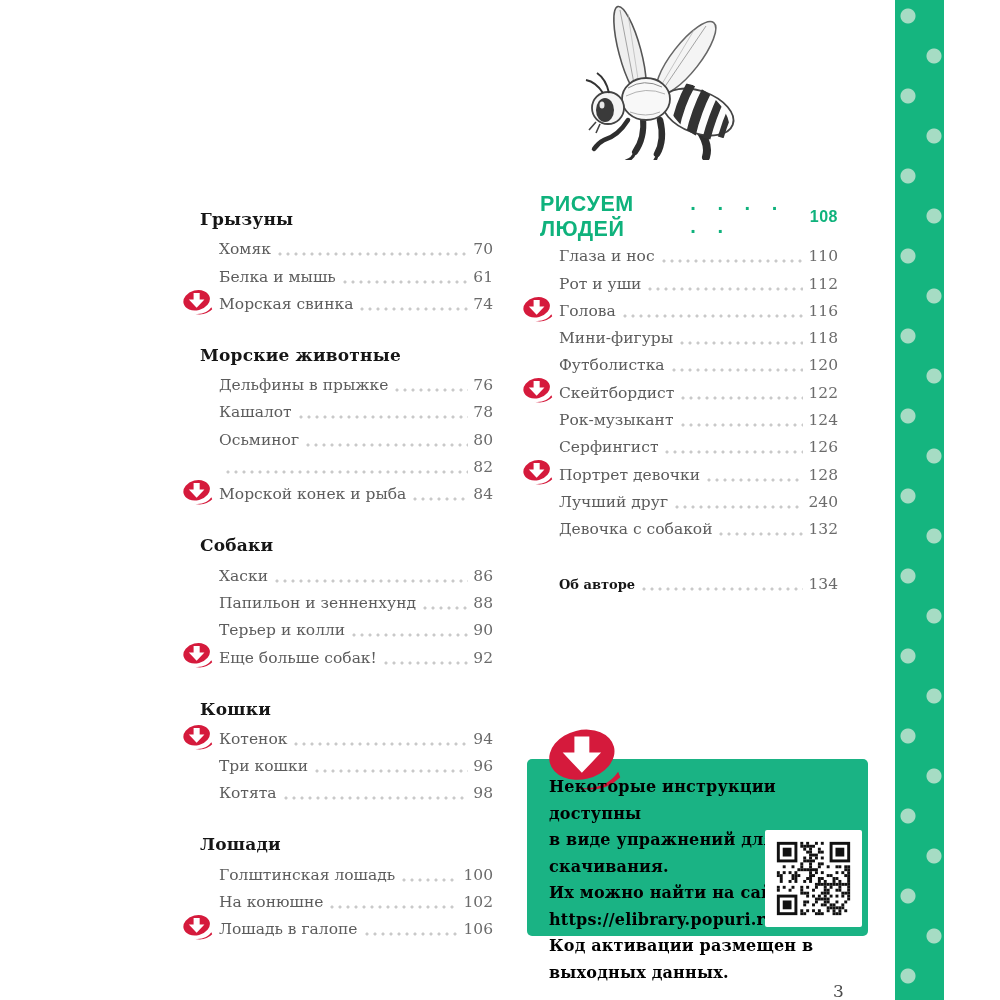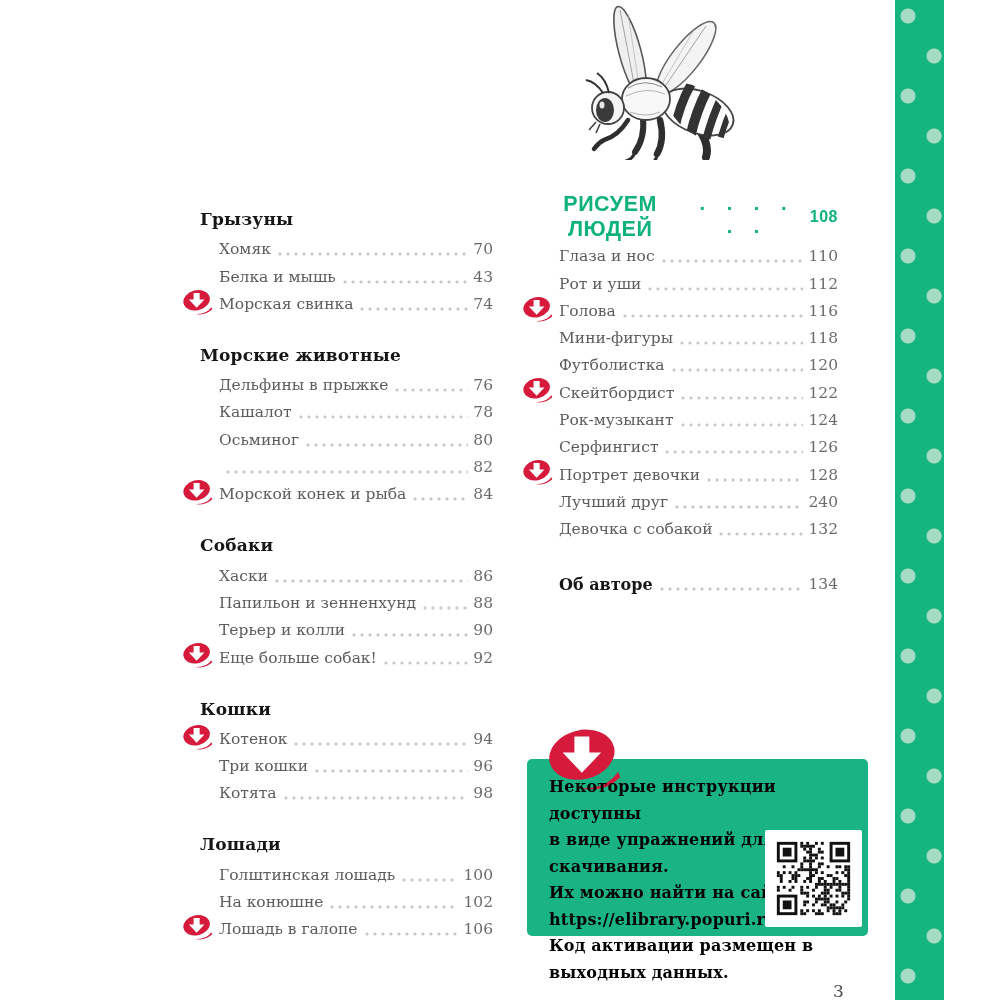--- a/index.html
+++ b/index.html
@@ -47,27 +47,27 @@
     background-position:left 0 bottom 4px;
     background-size:8px 4px;}
   .toc-row .num{line-height:21px;color:var(--num);}
 
   .dl{position:absolute;left:-38px;top:1px;width:33px;height:26px;}
   .dl svg{width:100%;height:100%;display:block;}
 
   
   .main-title-row{display:flex;align-items:center;height:32px;margin-bottom:7px;
     font-family:"Liberation Sans",sans-serif;font-weight:bold;
-    font-size:21.5px;color:var(--green);letter-spacing:.5px;text-align:center;}
+    font-size:21.5px;color:var(--green);letter-spacing:.5px;}
   .main-title-row .tleader{margin:0 6px 4px 10px;letter-spacing:8px;font-size:20px;}
   .main-title-row .tpage{font-size:16px;}
 
   
   .about-row{margin-top:27px;}
-  .about-row .label{font-weight:bold;color:var(--ink);font-size:16px;}
+  .about-row .label{font-weight:bold;color:var(--ink);font-size:13px;}
 
   
   .info-box{position:absolute;left:527px;top:759px;width:341px;height:177px;
     background:var(--green-box);border-radius:5px;}
   .big-dl{position:absolute;left:18px;top:-32px;width:78px;height:64px;}
   .big-dl svg{width:100%;height:100%;display:block;}
   .info-lines{position:absolute;left:22px;top:15px;color:#000000;font-weight:bold;
     font-size:16px;line-height:26.5px;letter-spacing:.2px;}
   .qr-box{position:absolute;right:6px;bottom:9px;width:97px;height:97px;
     background:#fff;border-radius:2px;}
@@ -138,21 +138,21 @@
       <div class="section">
         <div class="section-title">Грызуны</div>
         <div class="toc-row">
           <span class="label">Хомяк</span>
           <span class="dots"></span>
           <span class="num">70</span>
         </div>
         <div class="toc-row">
           <span class="label">Белка и мышь</span>
           <span class="dots"></span>
-          <span class="num">43</span>
+          <span class="num">61</span>
         </div>
         <div class="toc-row">
           <span class="dl">
             <svg viewBox="0 0 36 30">
               <path d="M34 21 Q28 30 14 28.5 Q27 31.5 35 23.5 Z" fill="#d51a3c"></path>
               <ellipse cx="17" cy="13" rx="15.5" ry="11.5" transform="rotate(-14 17 13)" fill="#d51a3c"></ellipse>
               <path d="M13.5 4.5 h7 v7.5 h5.5 L17 21.5 L8 12 h5.5 z" fill="#ffffff"></path>
             </svg>
           </span>
           <span class="label">Морская свинка</span>

